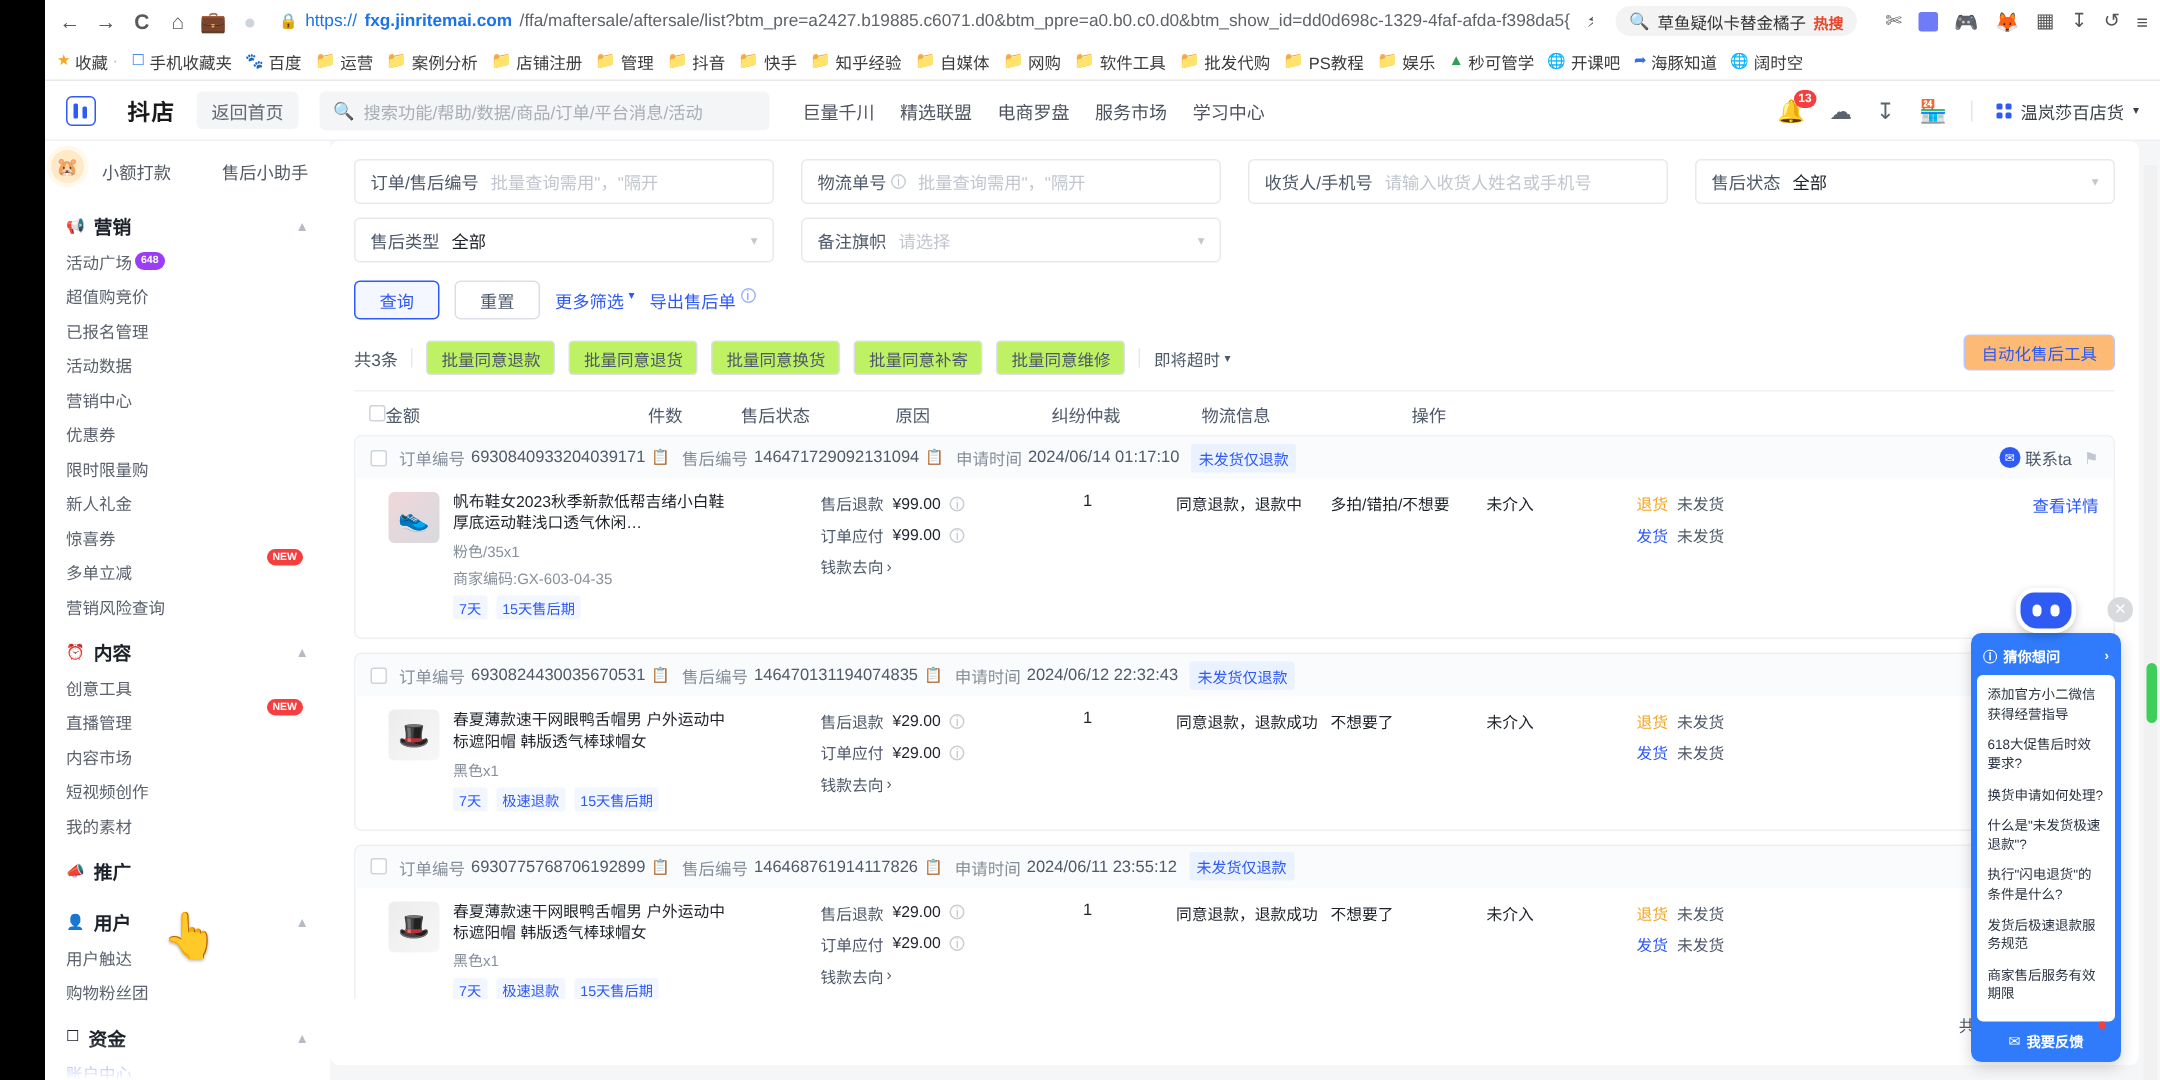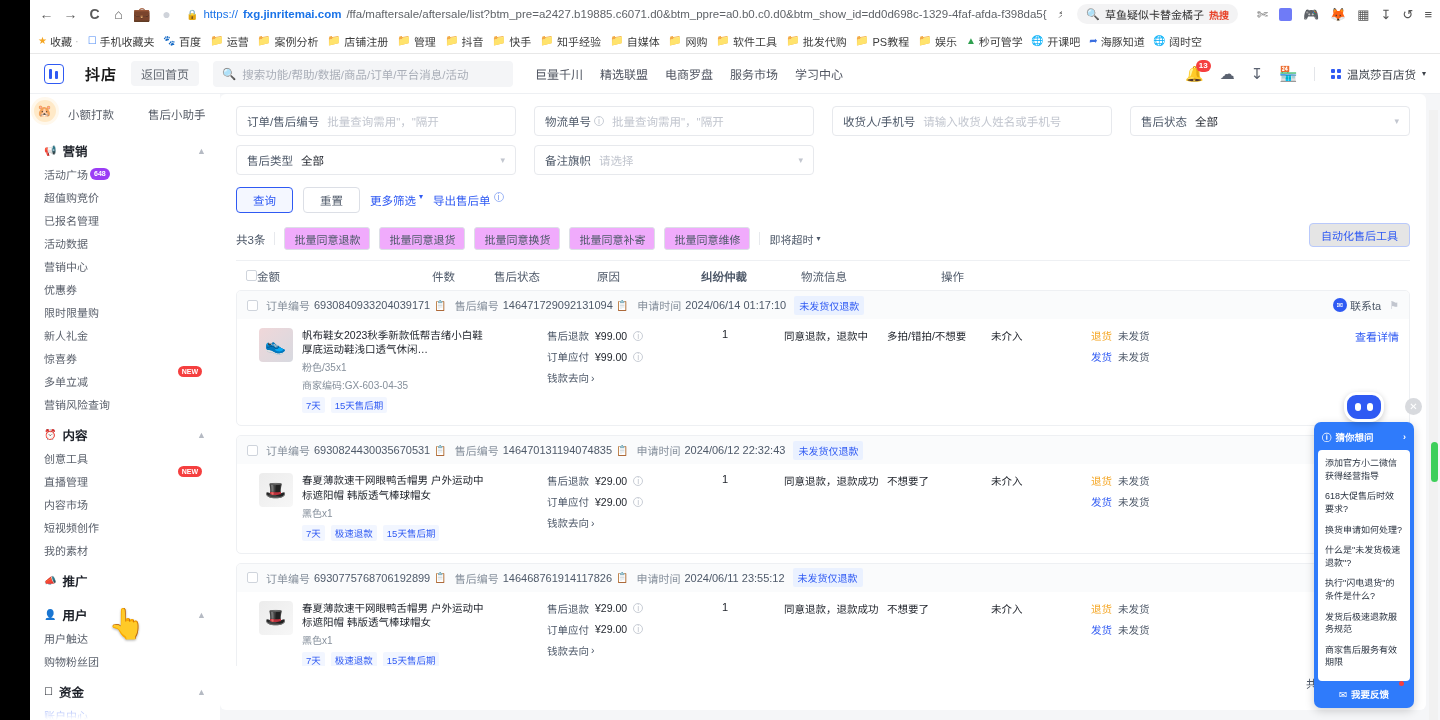--- a/index.html
+++ b/index.html
@@ -154,41 +154,41 @@
   }
   .btn-primary-ghost { border:1px solid #2f5af3; color:#2f5af3; background:#f4f7ff; }
   .btn-default { border:1px solid #dcdfe6; color:#4e5969; background:#fff; }
   .link-act { font-size:11.5px; color:#2f5af3; display:flex; align-items:flex-start; gap:3px; }
 
   .bulk-row { display:flex; align-items:center; gap:9px; padding:4px 0 10px; position:relative; }
   .count-txt { font-size:11.5px; color:#4e5969; }
   .vline { width:1px; height:13px; background:#e7e9ed; }
   .btn-bulk {
     height:23px; padding:0 9px; border:1px solid #dcdfe6; border-radius:3px;
-    font-size:11px; color:#4e5969; background:#f0abfc; display:flex; align-items:center;
+    font-size:11px; color:#4e5969; background:#bef264; display:flex; align-items:center;
   }
   .sort-chip { font-size:11px; color:#4e5969; display:flex; align-items:center; gap:3px; }
   .auto-tool-btn {
     position:absolute; right:0; top:0; height:24px; padding:0 11px;
-    border:1px solid #b9c9fb; border-radius:4px; background:#e5e5e5;
+    border:1px solid #b9c9fb; border-radius:4px; background:#fdba74;
     color:#2f5af3; font-size:11px; display:flex; align-items:center;
   }
 
   
   .tbl-head {
     display:flex; align-items:center; height:30px; border-top:1px solid #eef0f3;
     font-size:11.5px; color:#4e5969; padding-left:10px;
   }
   .ckbox { width:11px; height:11px; border:1px solid #cfd4dc; border-radius:2px; background:#fff; flex:none; }
   .col-prod { width:300px; padding-left:12px; }
   .col-amt { width:175px; }
   .col-qty { width:62px; }
   .col-status { width:103px; }
   .col-reason { width:104px; }
-  .col-arb { width:100px;font-weight:bold; }
+  .col-arb { width:100px; }
   .col-logi { width:140px; }
   .col-op { flex:1; }
 
   .order-block { border:1px solid #eef0f3; border-radius:5px; margin-bottom:9px; overflow:hidden; background:#fff;}
   .order-bar {
     height:28px; background:#fafbfc; display:flex; align-items:center; gap:8px;
     padding:0 10px; font-size:11px; color:#4e5969;
   }
   .ob-seg { display:flex; align-items:center; gap:4px; }
   .ob-lbl { color:#86909c; }

